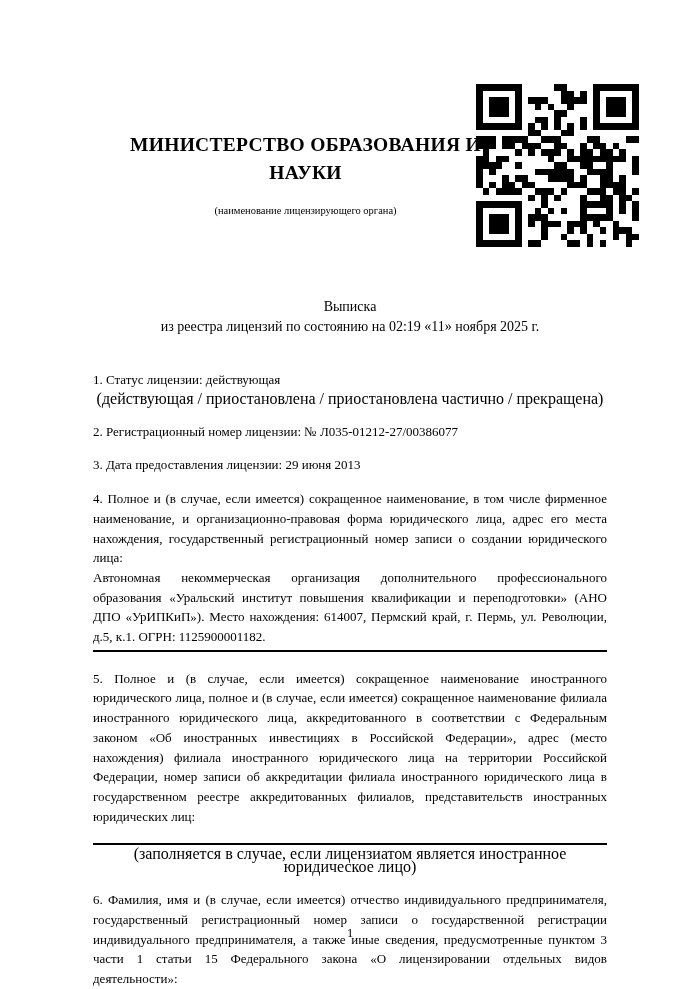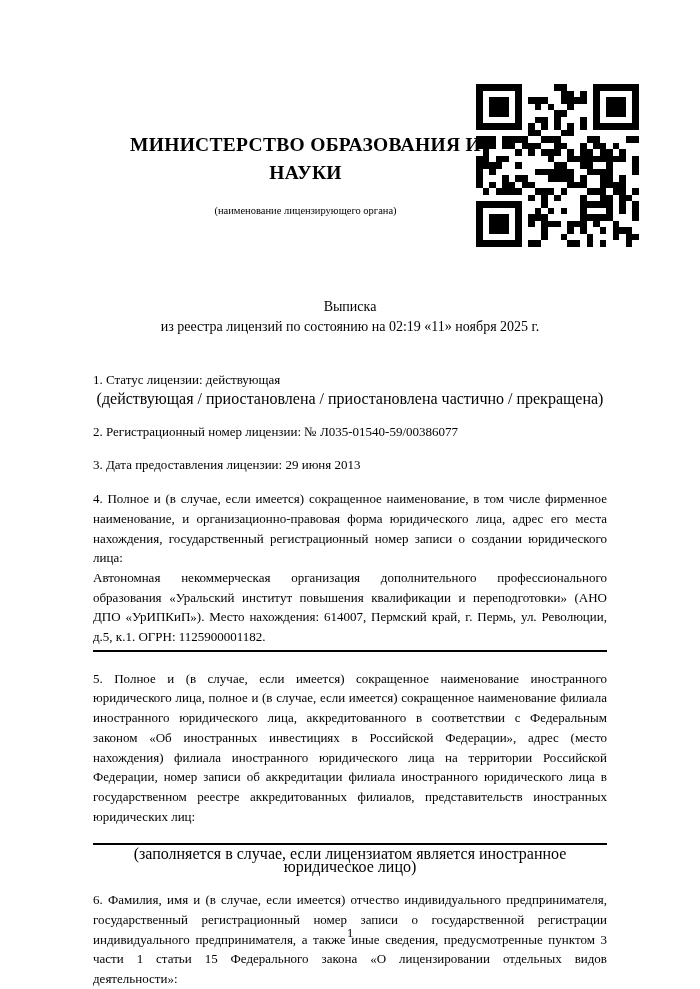--- a/index.html
+++ b/index.html
@@ -400,21 +400,21 @@
   </div>
 
   <div class="content">
 
     <div class="item first">
       <div>1. Статус лицензии: действующая</div>
       <div class="fill-caption">(действующая / приостановлена / приостановлена частично / прекращена)</div>
     </div>
 
     <div class="item gap-lg">
-      <div>2. Регистрационный номер лицензии: № Л035-01540-59/00386077</div>
+      <div>2. Регистрационный номер лицензии: № Л035-01212-27/00386077</div>
     </div>
 
     <div class="item">
       <div>3. Дата предоставления лицензии: 29 июня 2013</div>
     </div>
 
     <div class="item">
       <div class="just">4. Полное и (в случае, если имеется) сокращенное наименование, в том числе фирменное наименование, и организационно-правовая форма юридического лица, адрес его места нахождения, государственный регистрационный номер записи о создании юридического лица:</div>
       <div class="just">Автономная некоммерческая организация дополнительного профессионального образования «Уральский институт повышения квалификации и переподготовки» (АНО ДПО «УрИПКиП»). Место нахождения: 614007, Пермский край, г. Пермь, ул. Революции, д.5, к.1. ОГРН: 1125900001182.</div>
       <div class="rule"></div>

